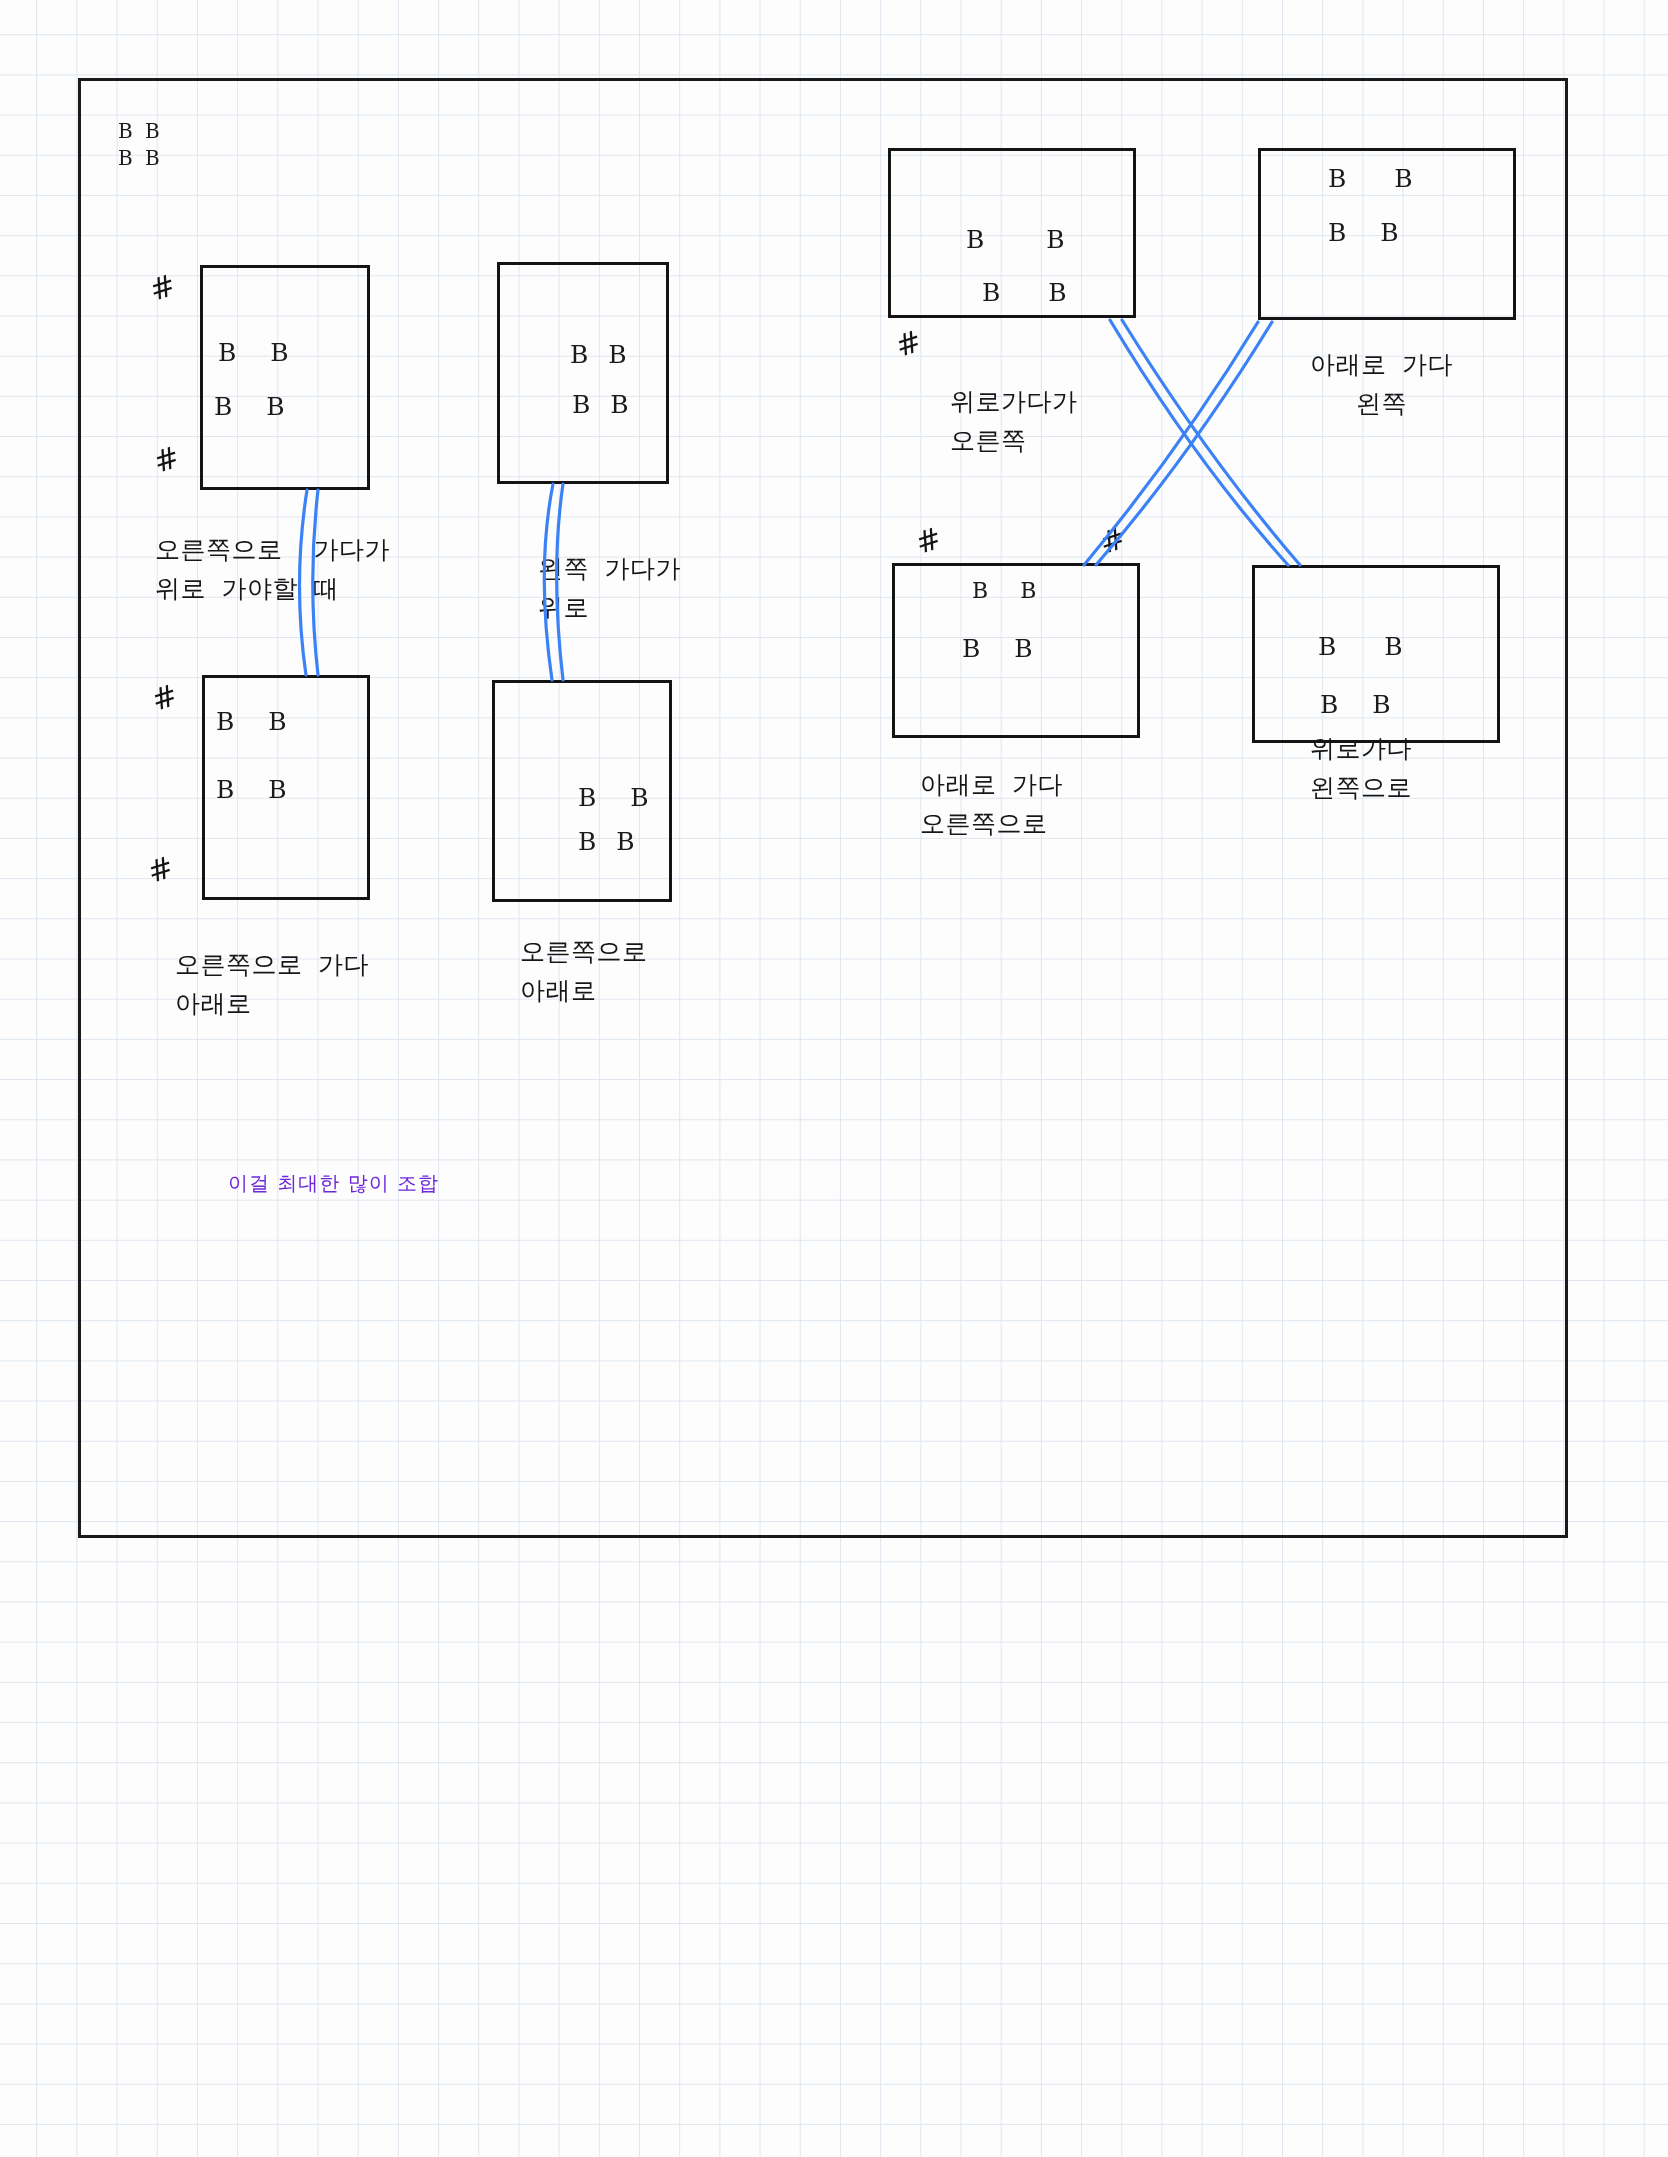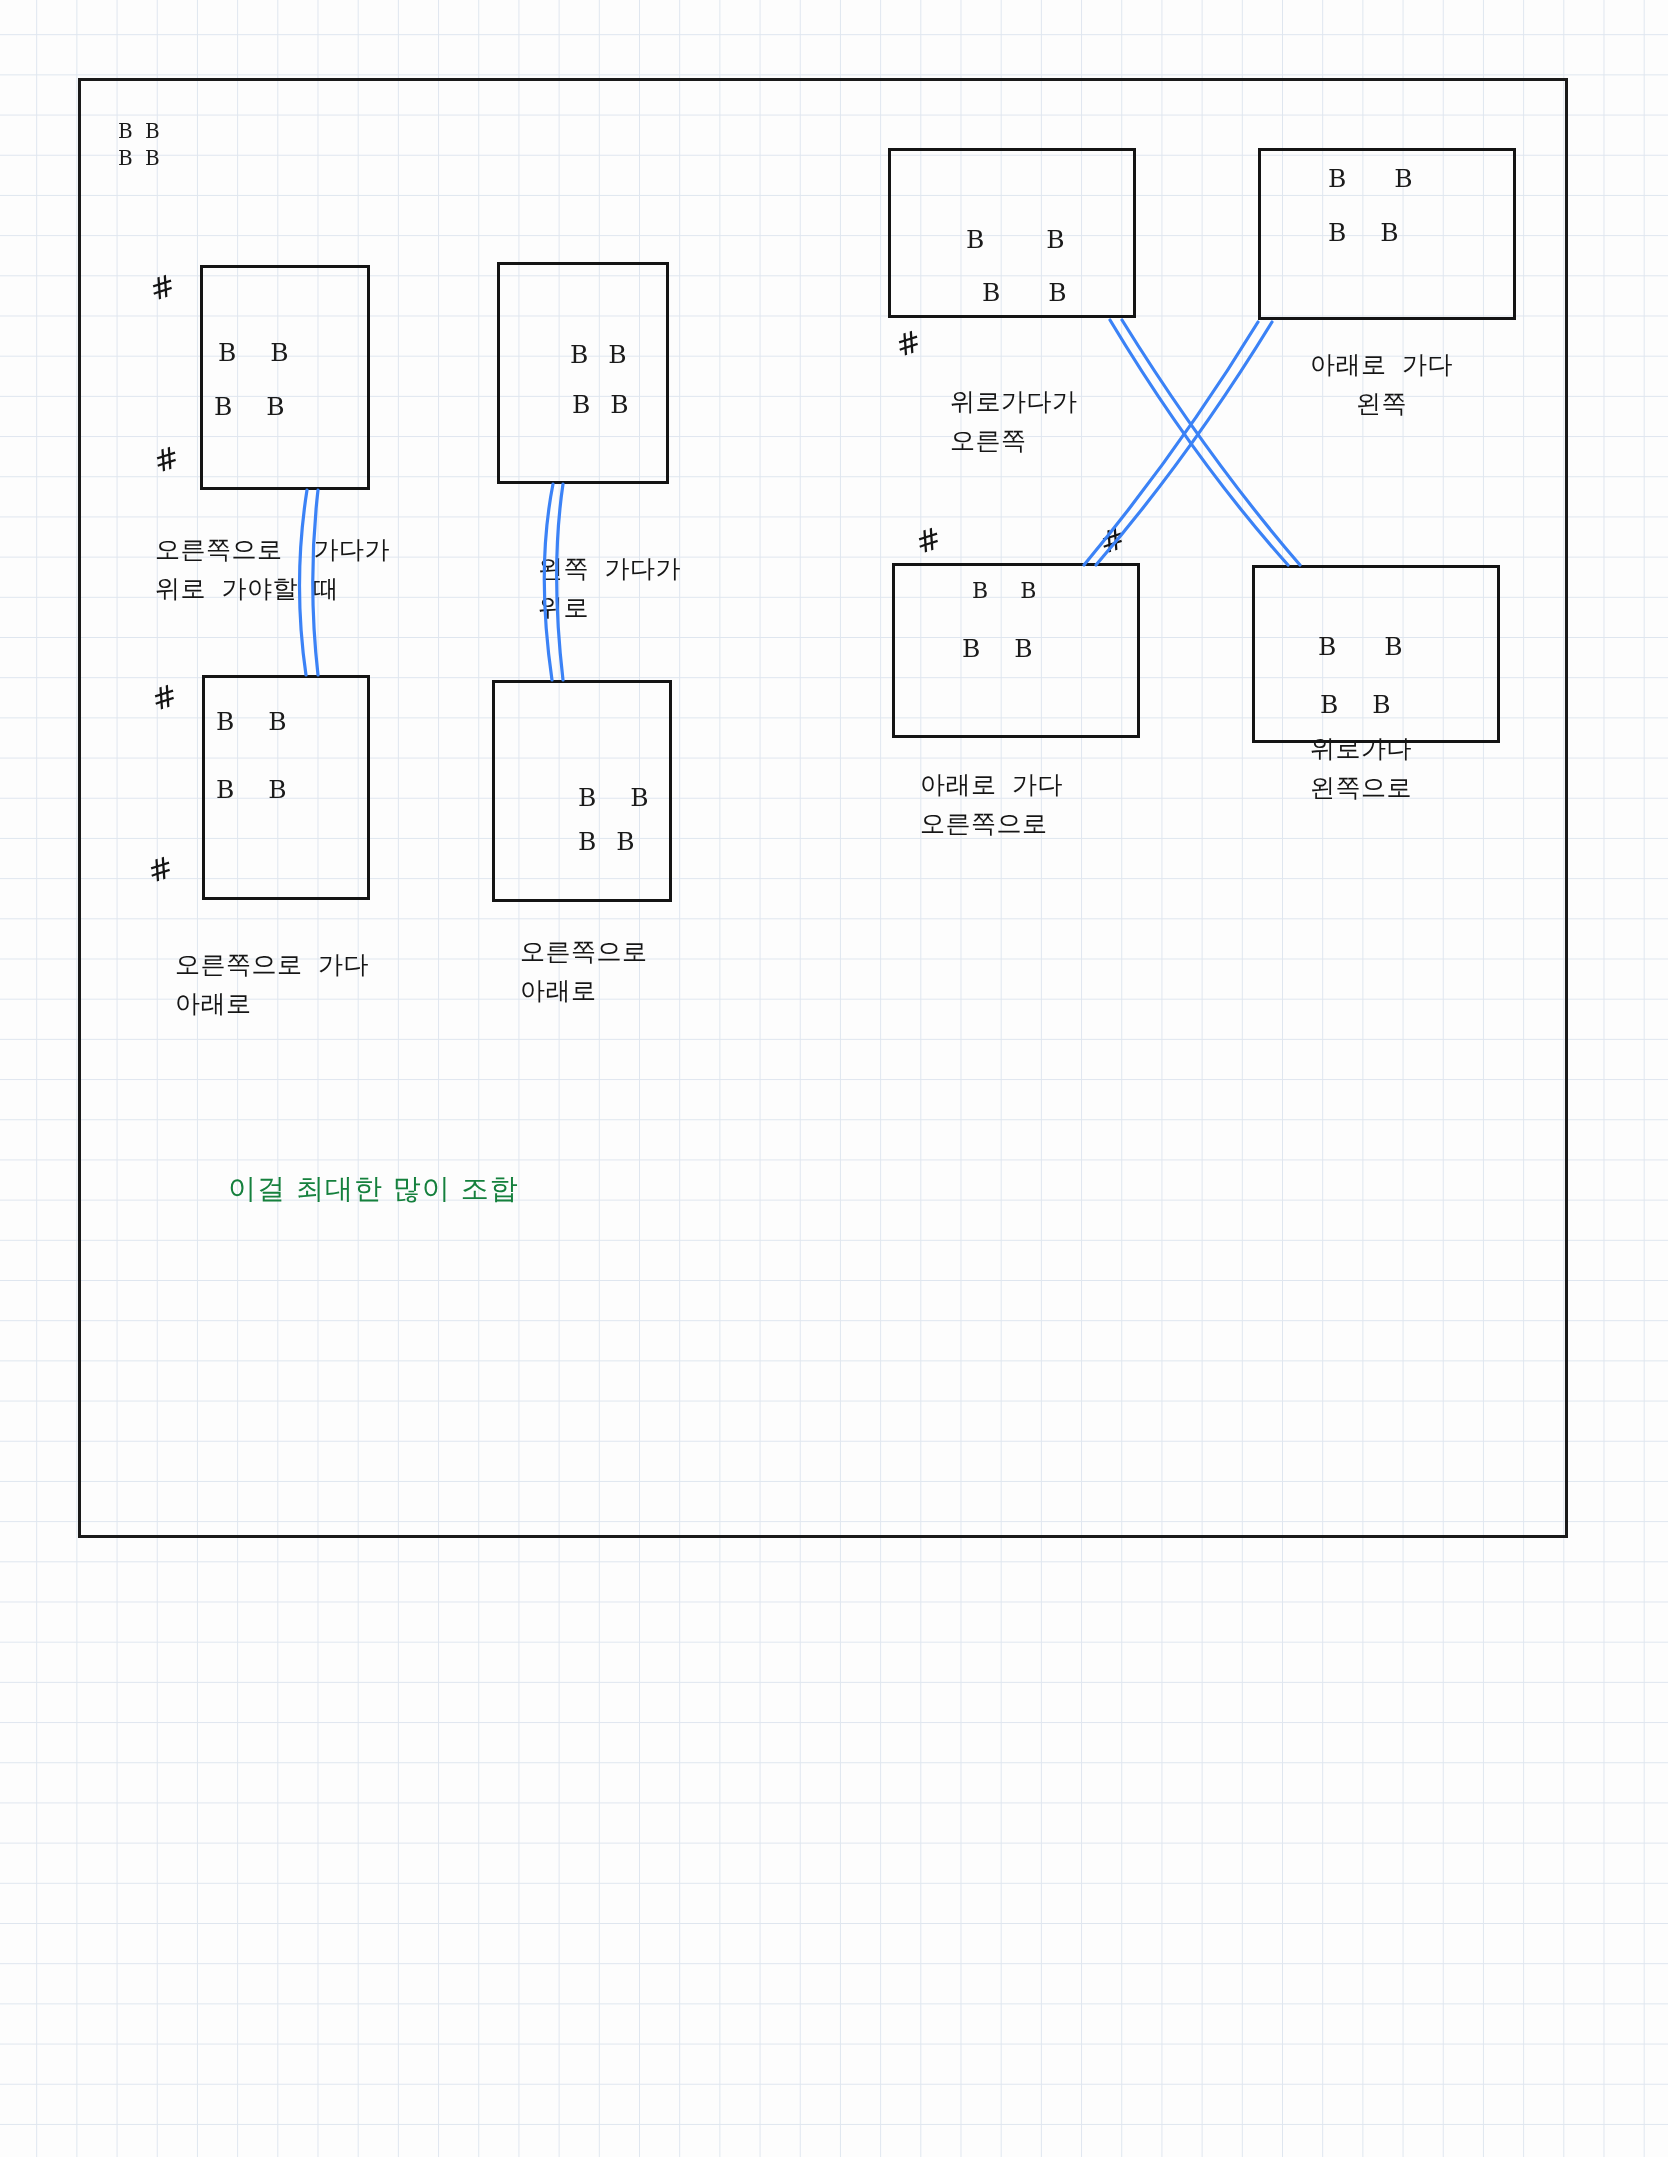--- a/index.html
+++ b/index.html
@@ -73,22 +73,22 @@
     font-family: "DejaVu Serif", serif;
     font-size: 20px;
     line-height: 1.35;
     color: #1b1b1b;
     letter-spacing: 3px;
   }
   .bluenote {
     position: absolute;
     white-space: pre;
     font-family: "DejaVu Sans", sans-serif;
-    font-size: 28px;
-    color: #15803d;
+    font-size: 20px;
+    color: #6d28d9;
     letter-spacing: 1px;
   }
   svg.overlay {
     position: absolute;
     left: 0; top: 0;
     width: 1668px;
     height: 2157px;
     pointer-events: none;
   }
 </style>

